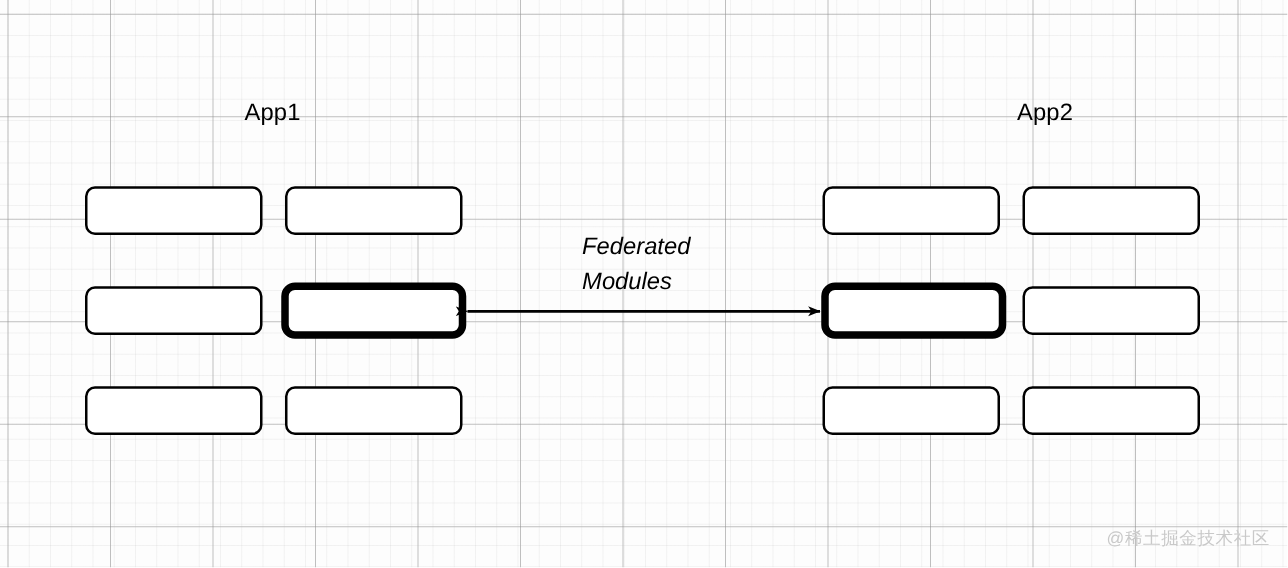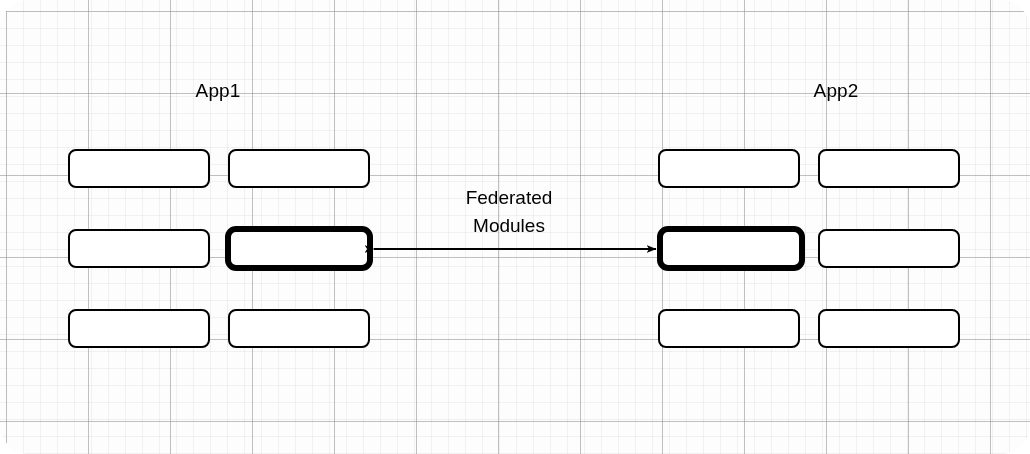--- a/index.html
+++ b/index.html
@@ -22,21 +22,20 @@
       17px 17px,
       82px 82px,
       82px 82px;
     background-position:
       6px 0px,
       0px 11px,
       6px 0px,
       0px 11px;
     overflow: hidden;
     font-family: "Liberation Sans", sans-serif;
-    border-radius: 29px;
   }
 
   .app-title {
     position: absolute;
     font-size: 19px;
     color: #000000;
     text-align: center;
     white-space: nowrap;
     transform: translateX(-50%);
     letter-spacing: 0.1px;
@@ -51,24 +50,25 @@
   }
   .box.bold {
     border-width: 6px;
     border-radius: 11px;
   }
 
   .link-label {
     position: absolute;
     font-size: 19px;
     color: #000000;
-    text-align: center;
+    text-align: left;
     line-height: 28px;
     white-space: nowrap;
     transform: translateX(-50%);
+    font-style: italic;
   }
 
   .arrow-svg {
     position: absolute;
     left: 0;
     top: 0;
     width: 1030px;
     height: 454px;
     pointer-events: none;
   }
@@ -119,14 +119,15 @@
       </marker>
     </defs>
     <line id="connector-line" x1="374" y1="249" x2="656" y2="249" stroke="#000000" stroke-width="2.2" marker-start="url(#arrow-start-head)" marker-end="url(#arrow-end-head)"></line>
   </svg>
 
   <div class="link-label" id="connector-label" style="left: 509px; top: 184px;">
     <span>Federated</span><br>
     <span>Modules</span>
   </div>
 
+  <div class="watermark">@稀土掘金技术社区</div>
 
 </div>
 
 </body></html>

